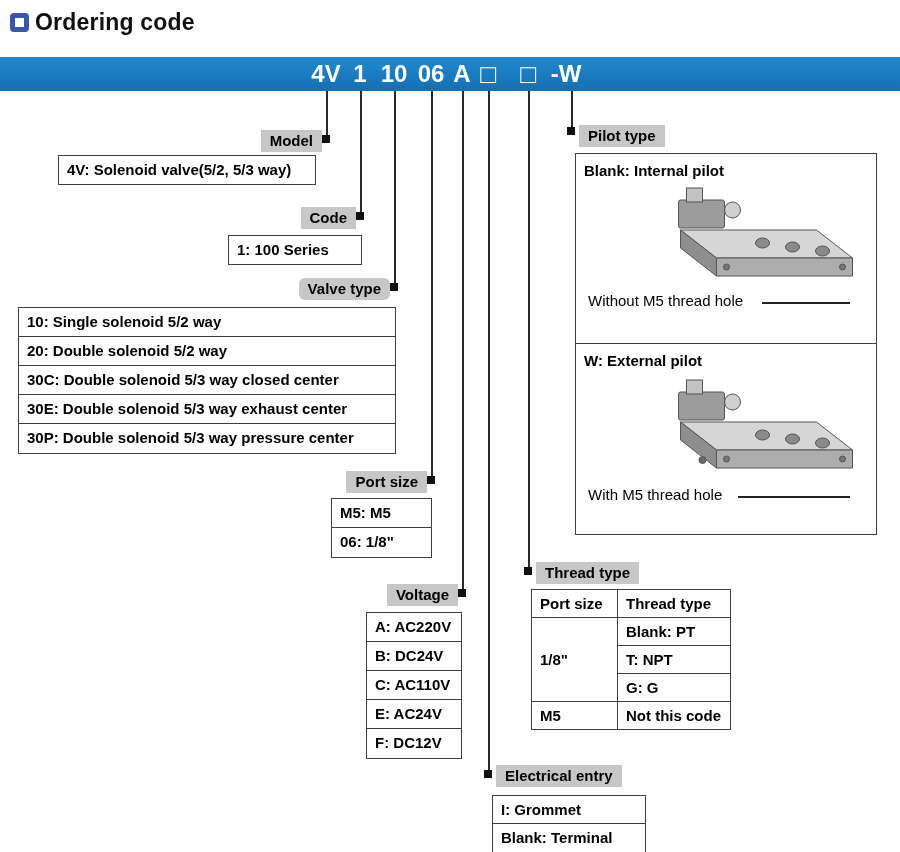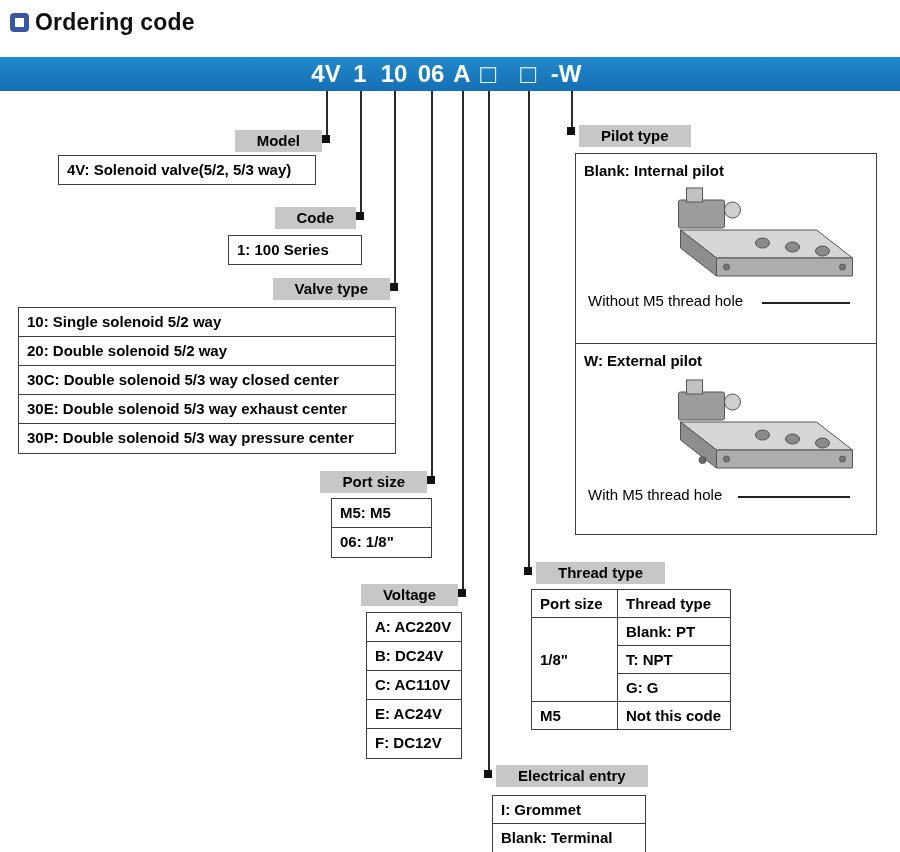--- a/index.html
+++ b/index.html
@@ -19,21 +19,21 @@
   .bpart { position:absolute; top:50%; transform:translate(-50%,-50%);
            color:#fff; font-weight:bold; font-size:24px; white-space:nowrap; }
   .bpart.square { font-size:26px; }
 
   
   .vl  { position:absolute; width:1.5px; background:#2a2a2a; }
   .csq { position:absolute; width:8px; height:8px; background:#111; }
 
   
   .glabel { position:absolute; background:#c7c7c7; color:#000; font-weight:bold;
-            font-size:15px; line-height:18px; padding:2px 22px; white-space:nowrap; }
+            font-size:15px; line-height:18px; padding:2px 9px; white-space:nowrap; }
 
   
   .vbox { position:absolute; border:1px solid #3f3f3f; background:#fff; }
   .row  { height:29px; line-height:28px; border-bottom:1px solid #3f3f3f;
           padding-left:8px; font-weight:bold; font-size:15px; white-space:nowrap; overflow:hidden; }
   .row:last-child { border-bottom:none; }
   .single { line-height:28px; padding-left:8px; font-weight:bold; font-size:15px; white-space:nowrap; }
 
   
   table.ttable { border-collapse:collapse; width:100%; }
@@ -82,21 +82,21 @@
   <div class="csq" style="left:356px; top:212px;"></div>
   <div class="csq" style="left:390px; top:283px;"></div>
   <div class="csq" style="left:427px; top:476px;"></div>
   <div class="csq" style="left:458px; top:589px;"></div>
   <div class="csq" style="left:484px; top:770px;"></div>
   <div class="csq" style="left:524px; top:567px;"></div>
   <div class="csq" style="left:567px; top:127px;"></div>
 
   <div class="glabel" style="right:578px; top:130px;">Model</div>
   <div class="glabel" style="right:544px; top:207px;">Code</div>
-  <div class="glabel" style="right:510px; top:278px;">Valve type</div>
+  <div class="glabel" style="right:510px; top:278px;border-radius:6px;">Valve type</div>
   <div class="glabel" style="right:473px; top:471px;">Port size</div>
   <div class="glabel" style="right:442px; top:584px;">Voltage</div>
   <div class="glabel" style="left:536px; top:562px;">Thread type</div>
   <div class="glabel" style="left:496px; top:765px;">Electrical entry</div>
   <div class="glabel" style="left:579px; top:125px;">Pilot type</div>
 
   <div class="vbox single" style="left:38px; top:155px; width:258px; height:30px;margin-left:20px;">4V: Solenoid valve(5/2, 5/3 way)</div>
 
   <div class="vbox single" style="left:228px; top:235px; width:134px; height:30px;">1: 100 Series</div>
 

